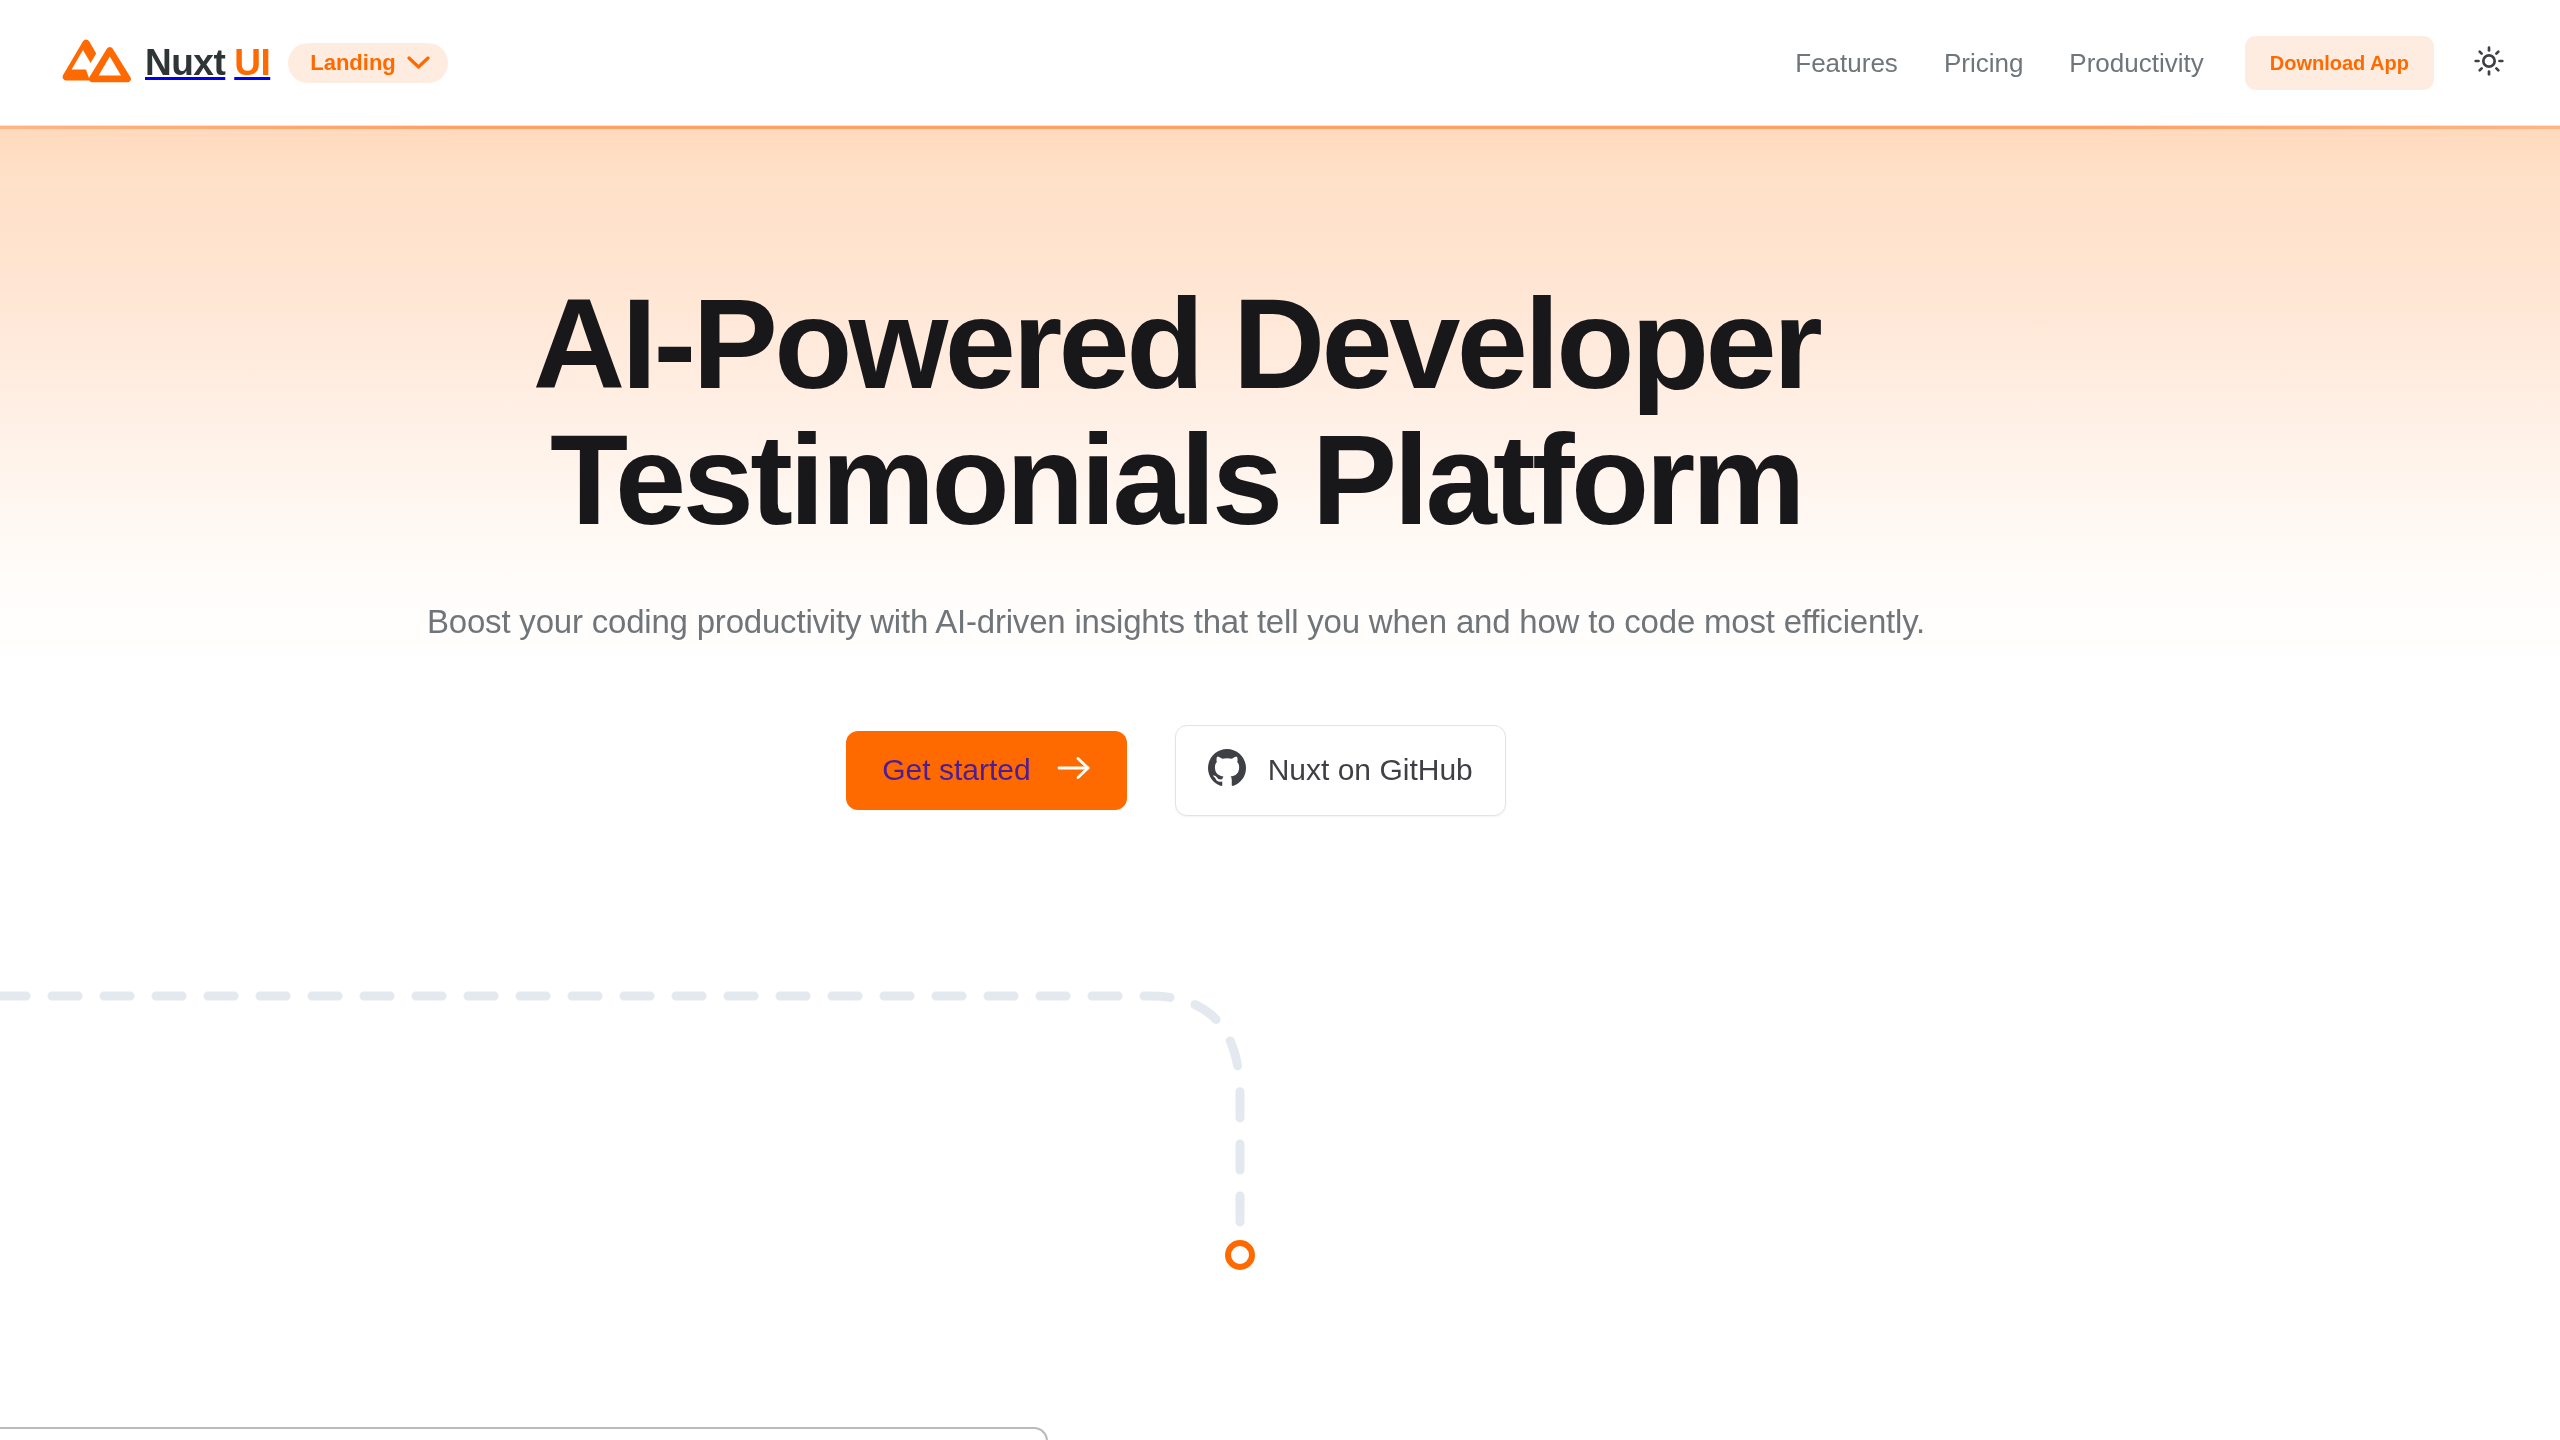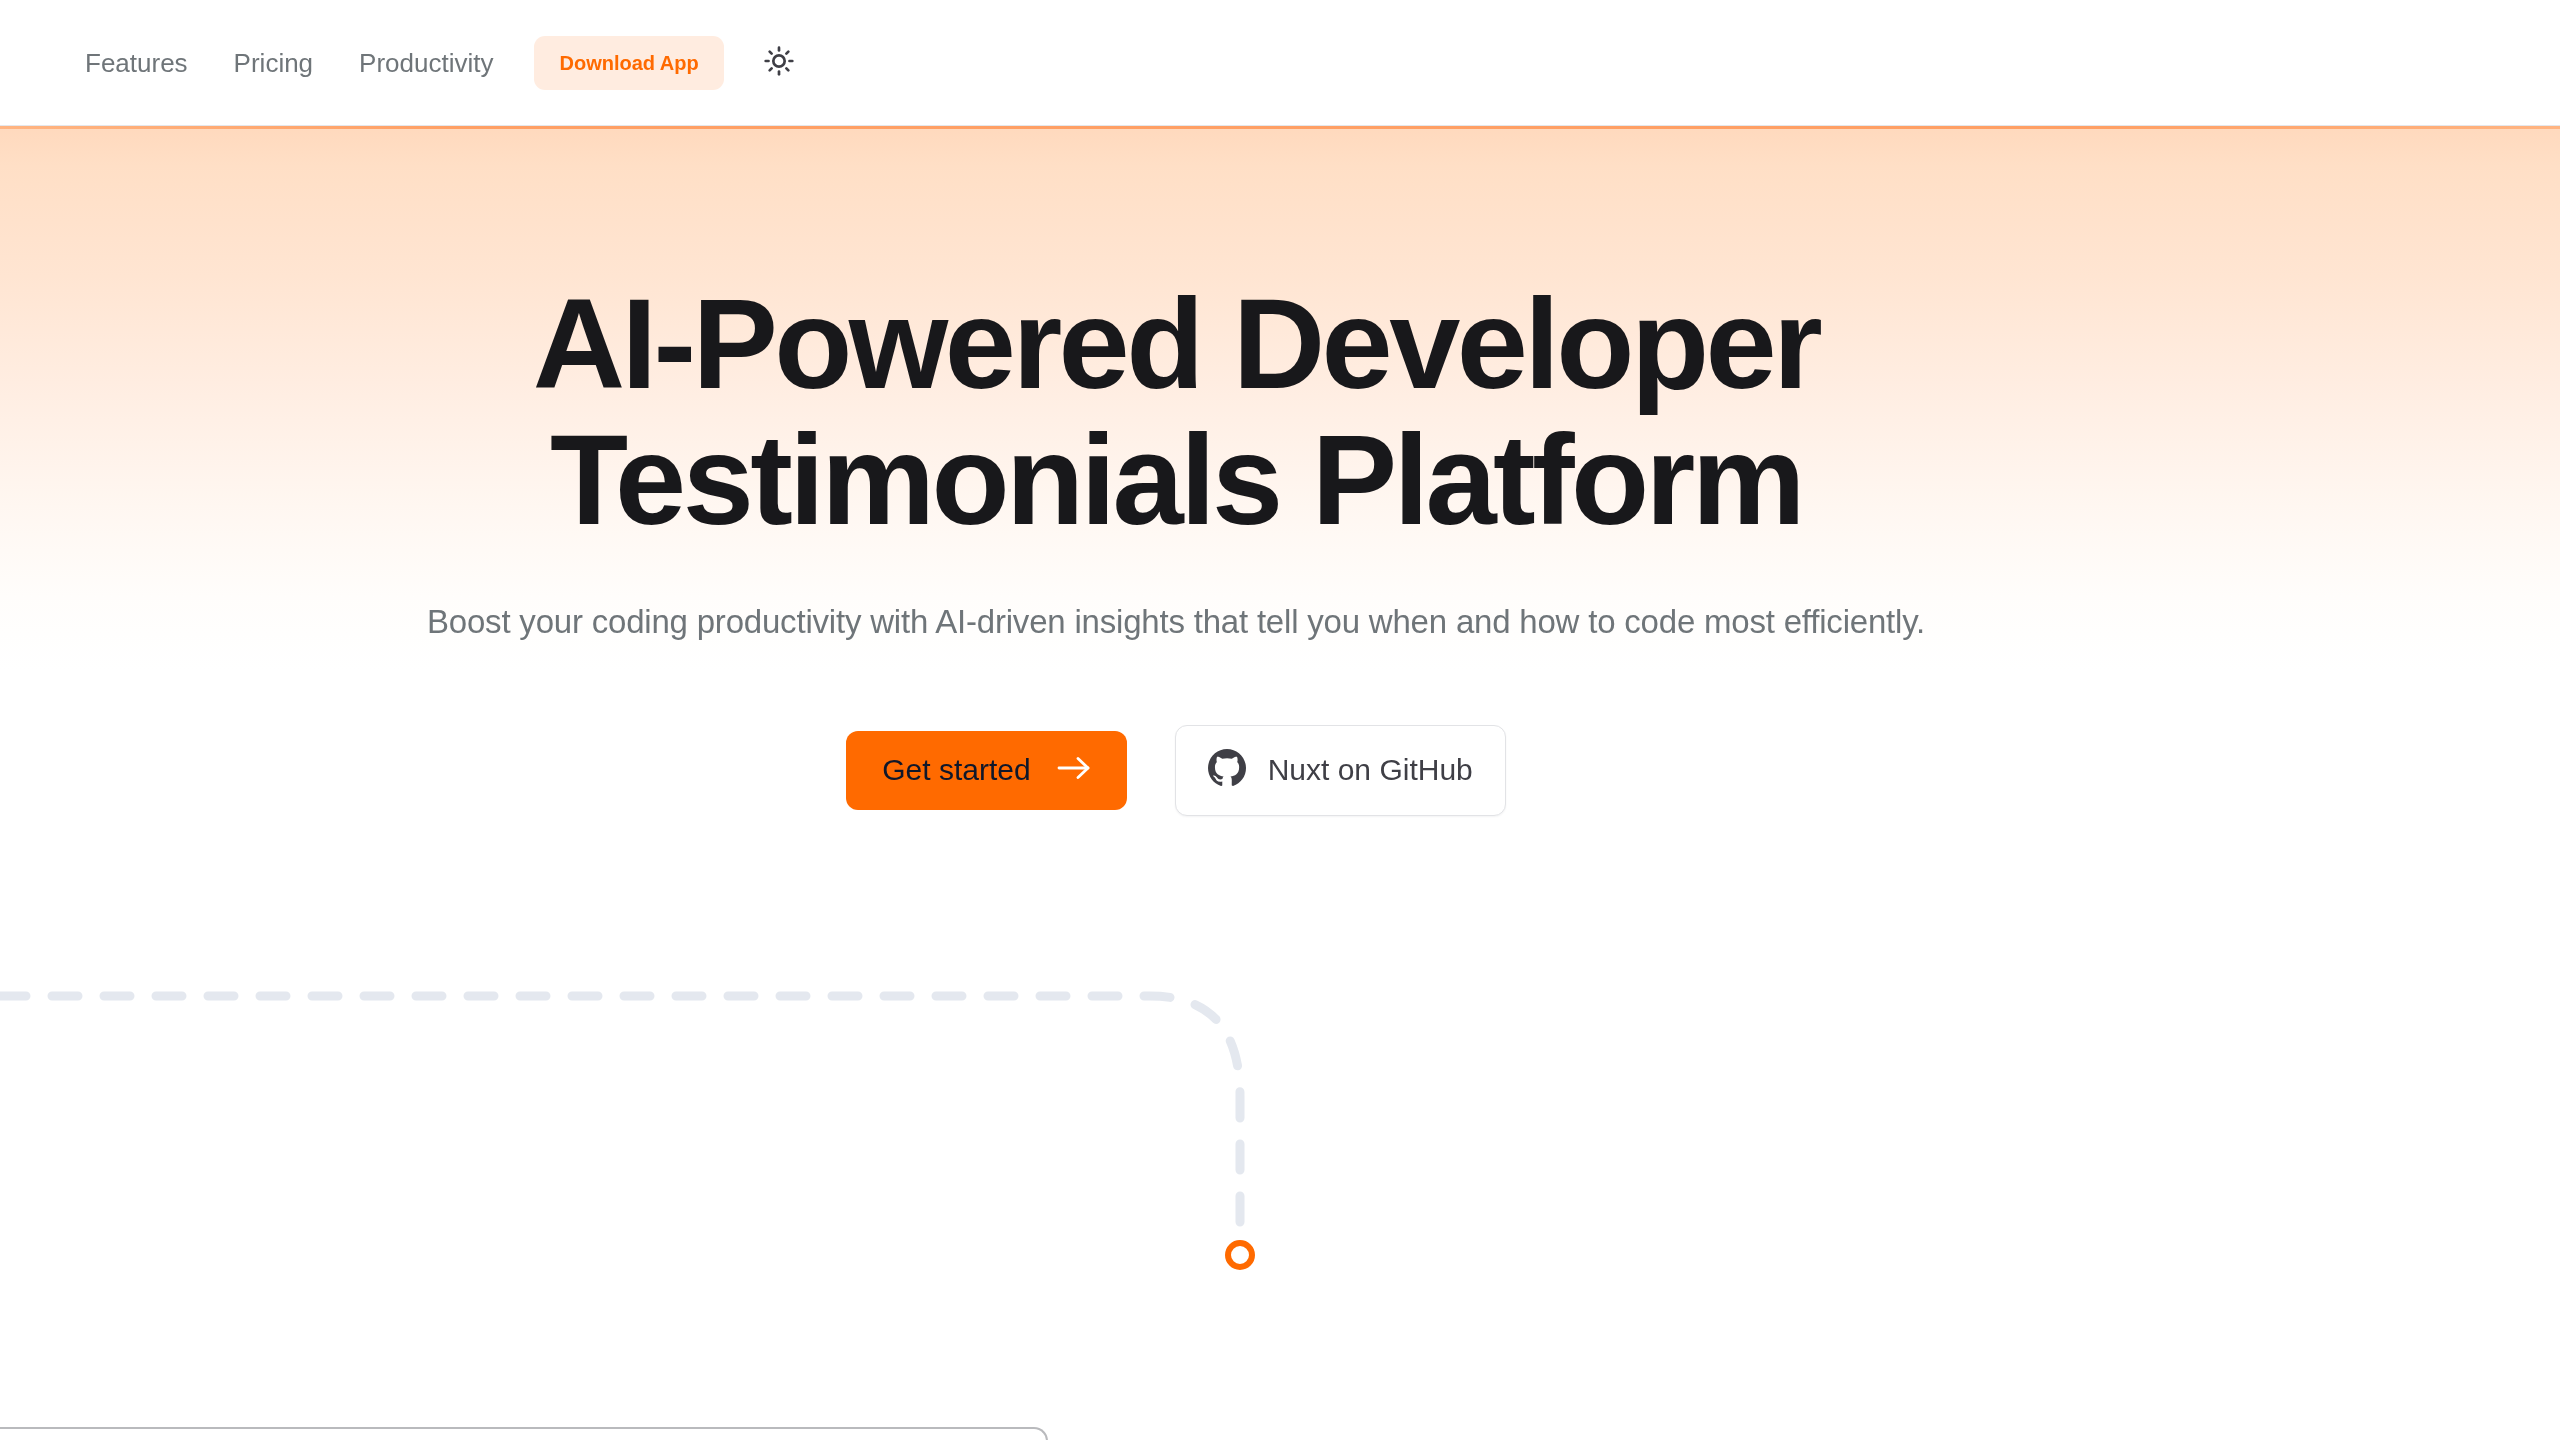--- a/index.html
+++ b/index.html
@@ -195,21 +195,21 @@
     align-items: center;
     justify-content: center;
     gap: 48px;
   }
 
   .btn-primary {
     display: inline-flex;
     align-items: center;
     gap: 26px;
     background: #ff6a00;
-    color: #0f172a;
+    color: #4c1d95;
     font-size: 30px;
     border: none;
     border-radius: 12px;
     padding: 24px 36px;
     line-height: 1;
     cursor: pointer;
     white-space: nowrap;
   }
 
   .btn-secondary {
@@ -252,20 +252,43 @@
     border-top-right-radius: 14px;
     z-index: 3;
   }
 </style>
 </head>
 <body>
 
 <header class="header">
   <div class="header-inner">
 
+    <div class="brand">
+      <a class="brand-logo-group" href="#">
+        <span class="nuxt-mark">
+          <svg width="70" height="50" viewBox="0 0 70 50" xmlns="http://www.w3.org/2000/svg">
+            <path d="M27.8 44.5 H4.2 a3.6 3.6 0 0 1 -3.1 -5.4 L21.0 5.2 a3.6 3.6 0 0 1 6.2 0 L34.2 17.4 l-5.6 9.6 -7.6 -13.0 -11.4 19.6 h14.4 z" fill="#ff6a00"></path>
+            <path d="M45.0 12.6 a3.2 3.2 0 0 1 5.6 0 L68.6 41.4 a3.2 3.2 0 0 1 -2.8 4.8 H30.0 a3.2 3.2 0 0 1 -2.8 -4.8 z M47.8 20.6 L36.6 39.4 h22.4 z" fill="#ff6a00"></path>
+          </svg>
+        </span>
+        <span class="wordmark">
+          <span class="w-nuxt">Nuxt</span>
+          <span class="w-ui">UI</span>
+        </span>
+      </a>
+
+      <button class="landing-badge">
+        <span>Landing</span>
+        <span>
+          <svg width="23" height="14" viewBox="0 0 23 14" fill="none" xmlns="http://www.w3.org/2000/svg">
+            <path d="M2 2 L11.5 11 L21 2" stroke="#ff6a00" stroke-width="3.2" stroke-linecap="round" stroke-linejoin="round"></path>
+          </svg>
+        </span>
+      </button>
+    </div>
 
     <nav class="nav-right">
       <div class="nav-links">
         <a class="nav-link" href="#">Features</a>
         <a class="nav-link" href="#">Pricing</a>
         <a class="nav-link" href="#">Productivity</a>
       </div>
 
       <button class="download-btn">Download App</button>
 

